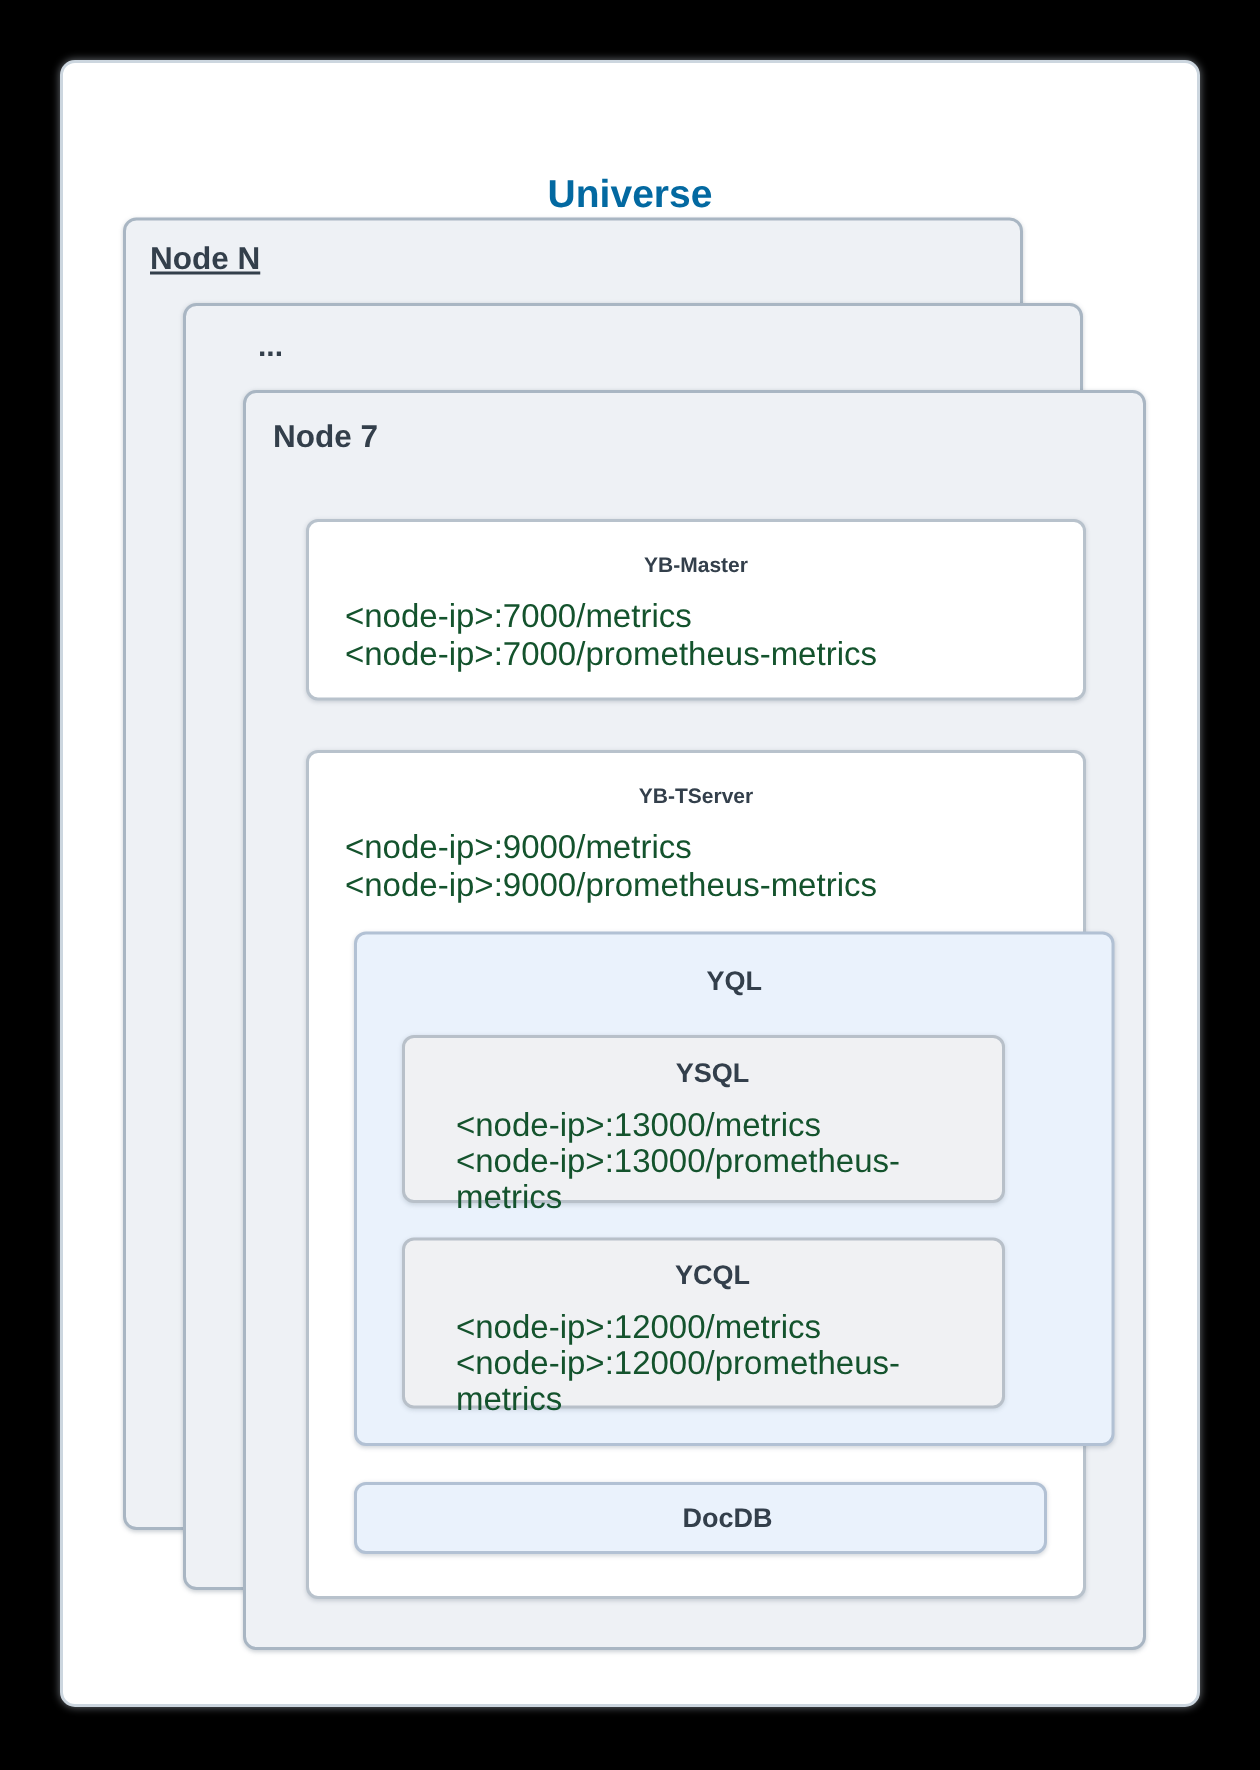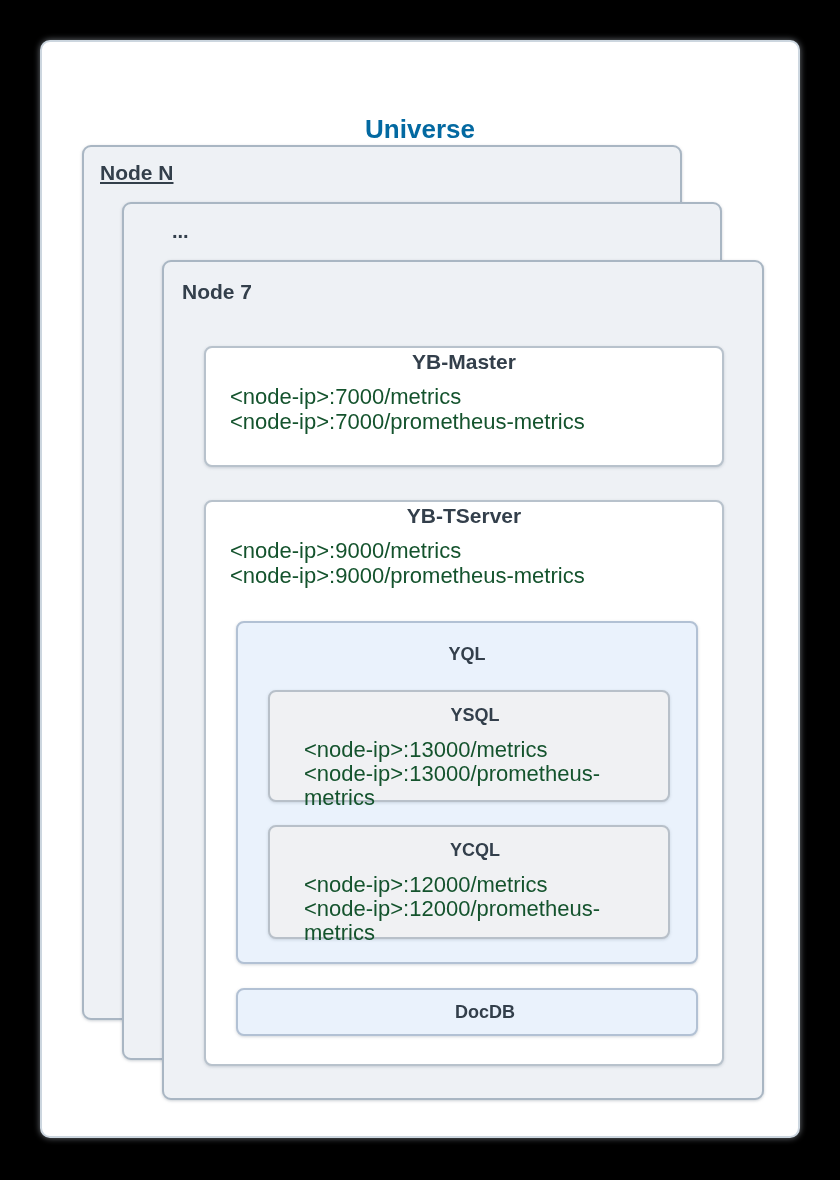--- a/index.html
+++ b/index.html
@@ -62,39 +62,39 @@
     box-shadow: 0 1px 3px rgba(105,120,135,0.3);
   }
   .yb-master  { left: 40px; top: 84px;  width: 520px; height: 121px; }
   .yb-tserver { left: 40px; top: 238px; width: 520px; height: 566px; }
 
   .box-title {
     text-align: center;
     font-weight: bold;
     color: #333f4b;
   }
-  .title-lg { font-size: 21px; line-height: 28px; }
+  .title-lg { font-size: 14px; line-height: 28px; margin-top: 14px; }
   .title-md { font-size: 18px; line-height: 26px; }
 
   .metric-lines {
     margin-top: 8px;
     padding-left: 24px;
     font-size: 22px;
     line-height: 25px;
     color: #14532d;
   }
   .blue-box {
     position: absolute;
     box-sizing: border-box;
     background: #eaf2fc;
     border: 2px solid #b2c1d4;
     border-radius: 8px;
     box-shadow: 0 1px 3px rgba(105,120,135,0.3);
   }
-  .yql   { left: 30px; top: 119px; width: 462px; height: 343px; }
+  .yql   { left: 30px; top: 119px; width: 507px; height: 343px; }
   .docdb { left: 30px; top: 486px; width: 462px; height: 48px; padding-left: 36px; }
   .yql .box-title { margin-top: 18px; }
   .docdb .box-title { line-height: 44px; margin: 0; }
 
   .gray-box {
     position: absolute;
     box-sizing: border-box;
     background: #f0f1f3;
     border: 2px solid #b8c0c9;
     border-radius: 8px;

